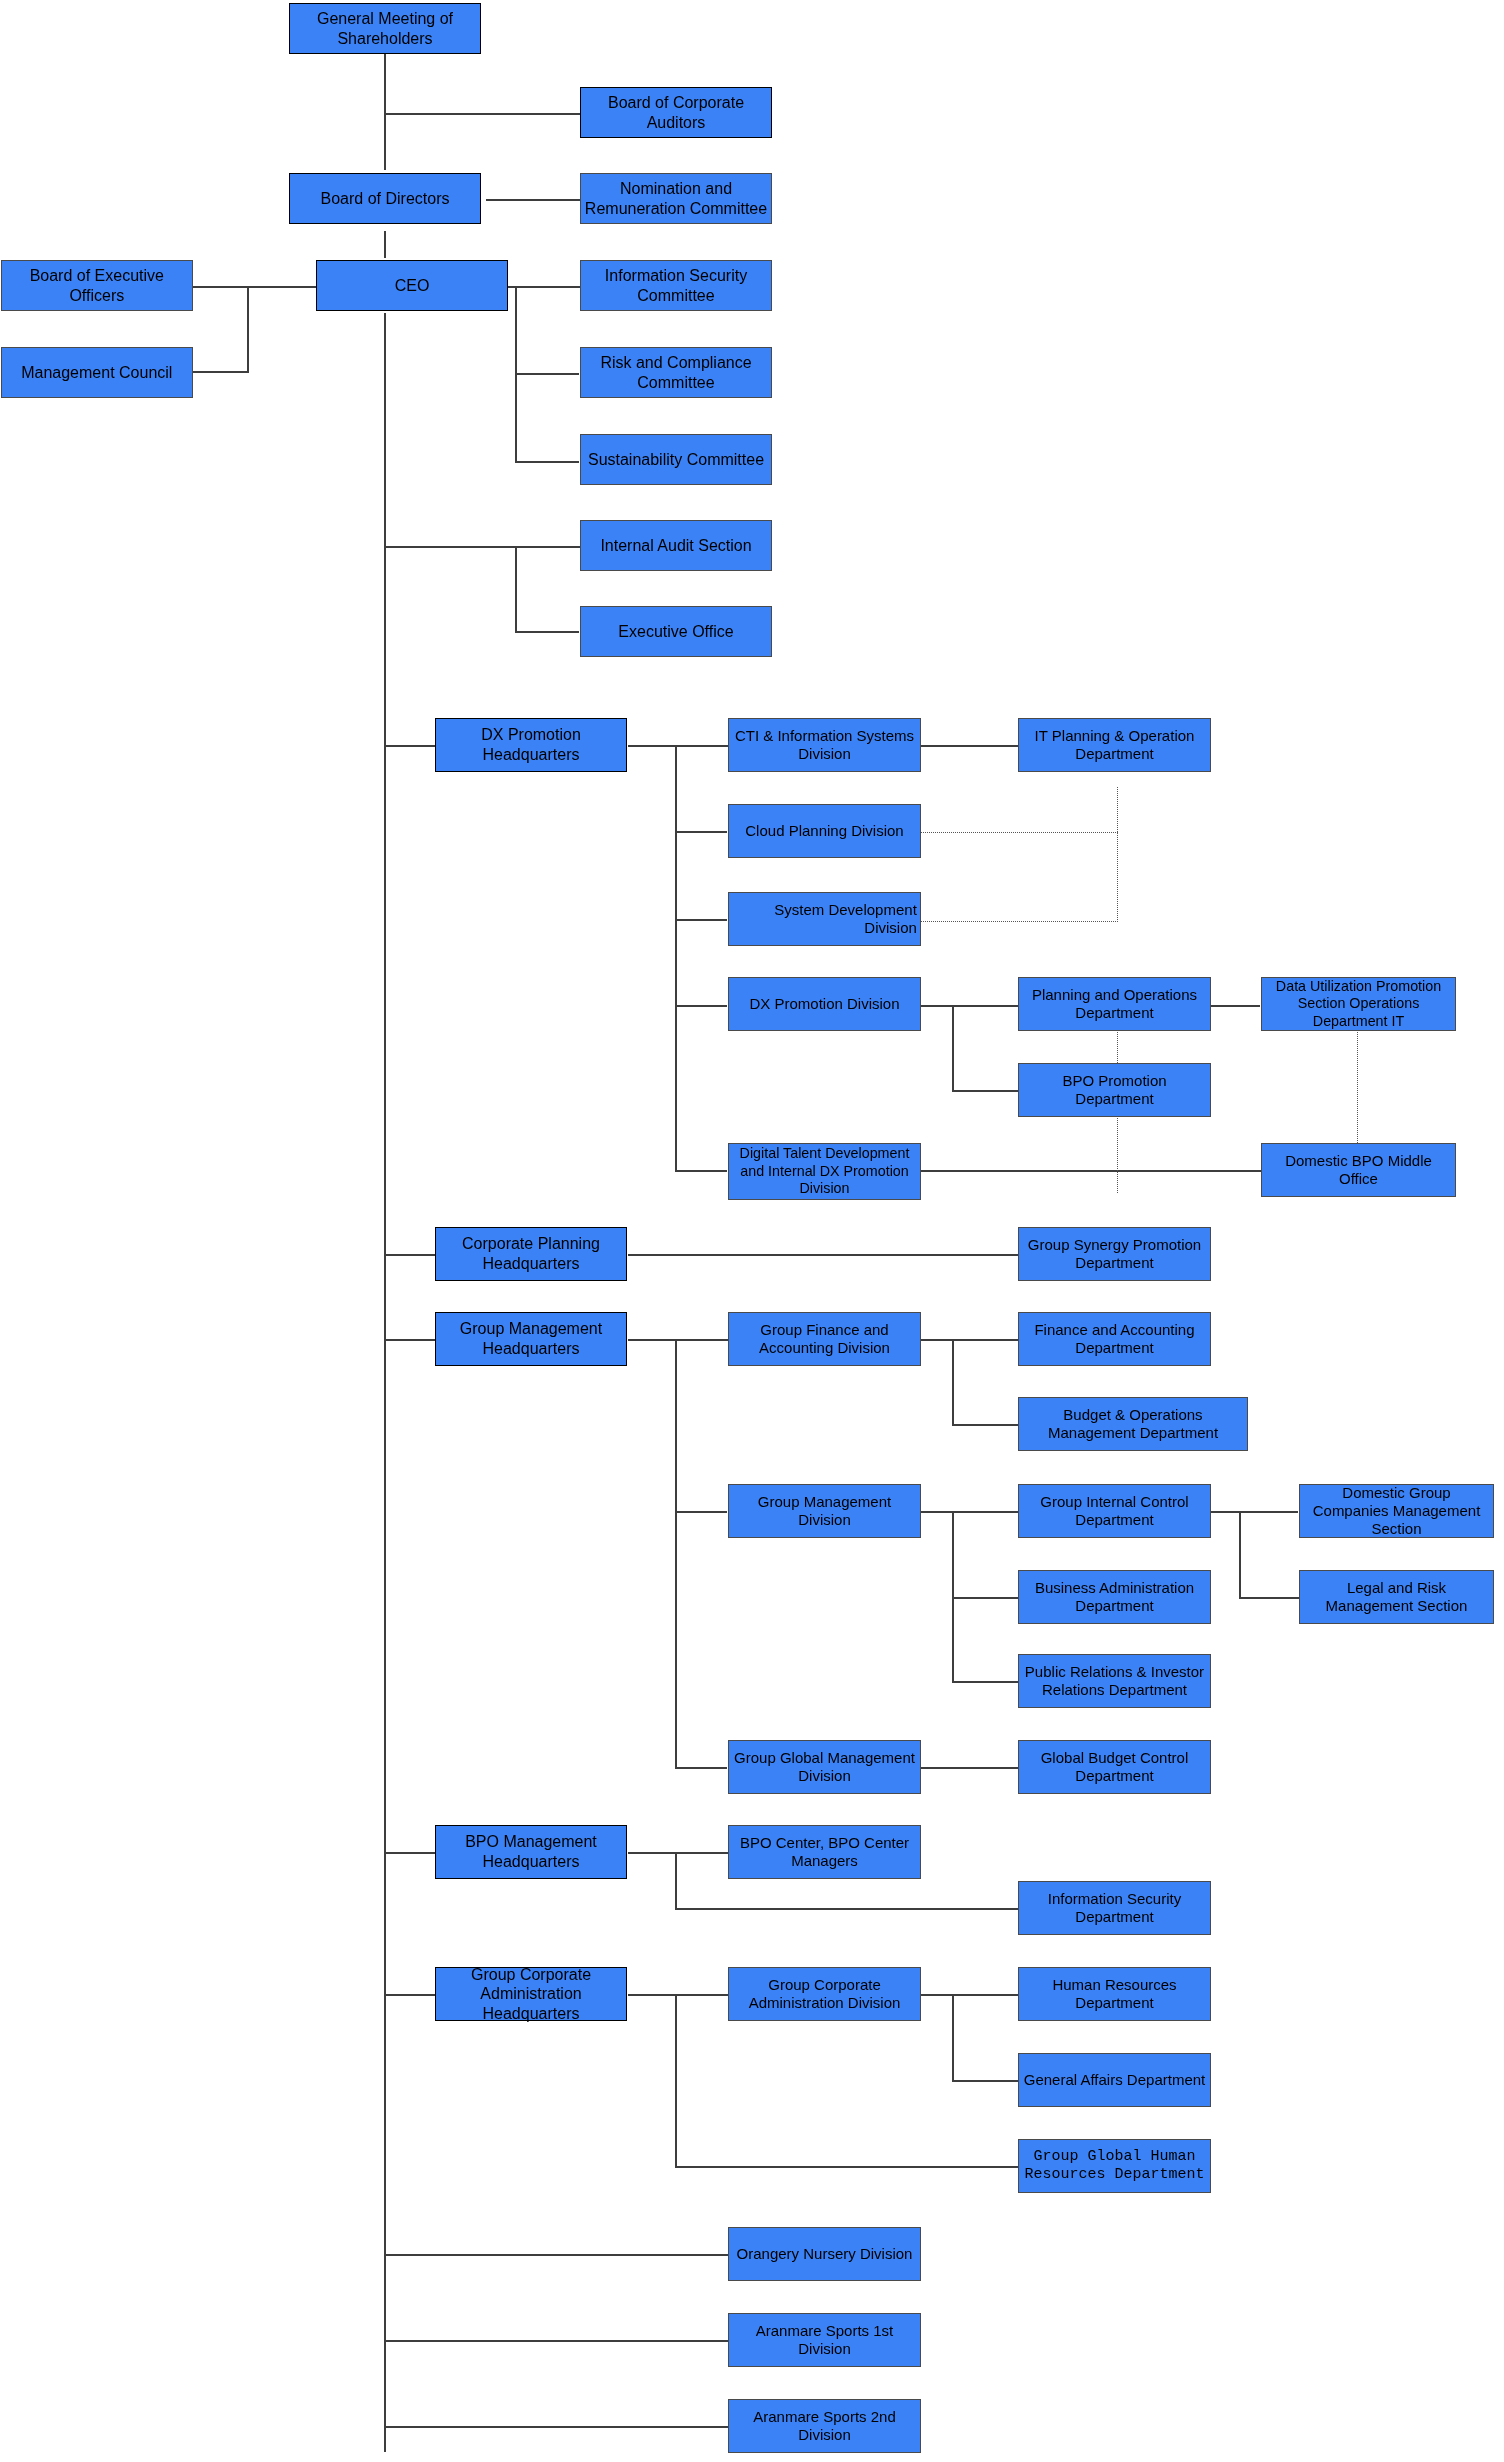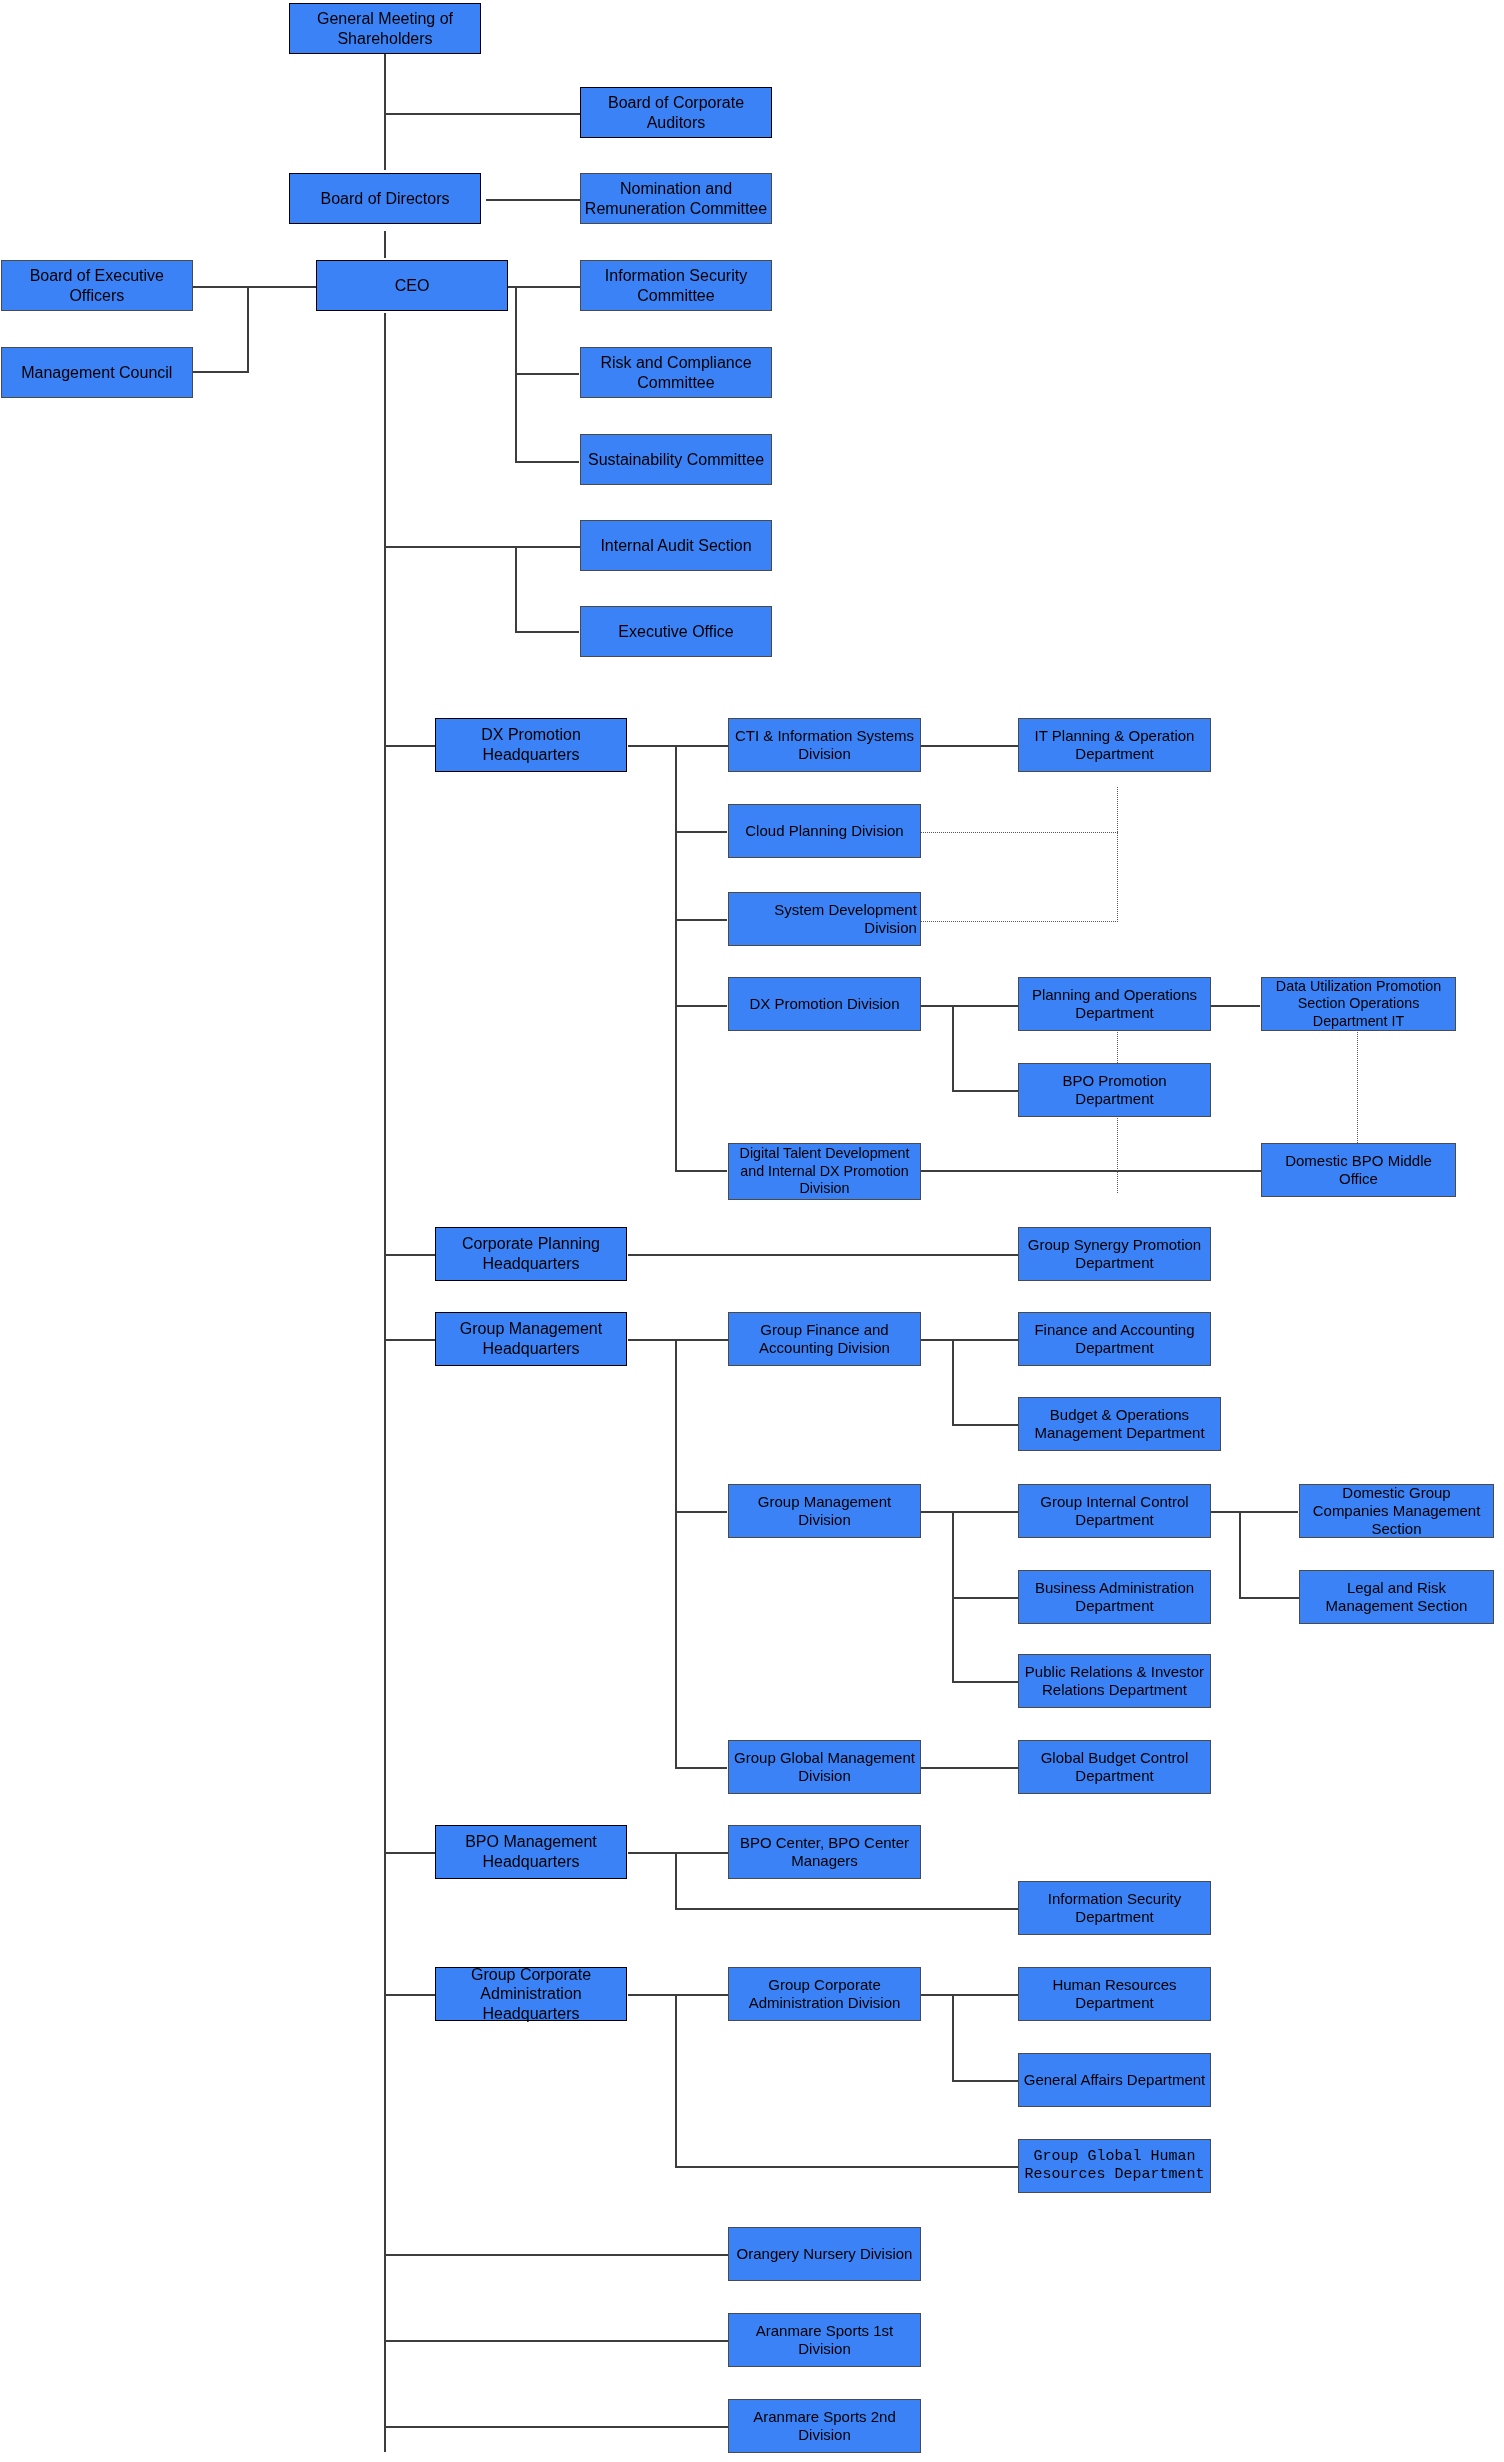--- a/index.html
+++ b/index.html
@@ -258,21 +258,21 @@
   </div>
 
   <div class="node f19" style="left:728px;top:1312px;width:193px;height:54px;">
     <span class="lbl">Group Finance and Accounting Division</span>
   </div>
 
   <div class="node f19" style="left:1018px;top:1312px;width:193px;height:54px;">
     <span class="lbl">Finance and Accounting Department</span>
   </div>
 
-  <div class="node f19" style="left:1018px;top:1397px;width:203px;height:54px;justify-content:center;">
+  <div class="node f19" style="left:1018px;top:1397px;width:230px;height:54px;justify-content:center;">
     <span class="lbl">Budget &amp; Operations Management Department</span>
   </div>
 
   <div class="node f19" style="left:728px;top:1484px;width:193px;height:54px;">
     <span class="lbl">Group Management Division</span>
   </div>
 
   <div class="node f19" style="left:1018px;top:1484px;width:193px;height:54px;">
     <span class="lbl">Group Internal Control Department</span>
   </div>

